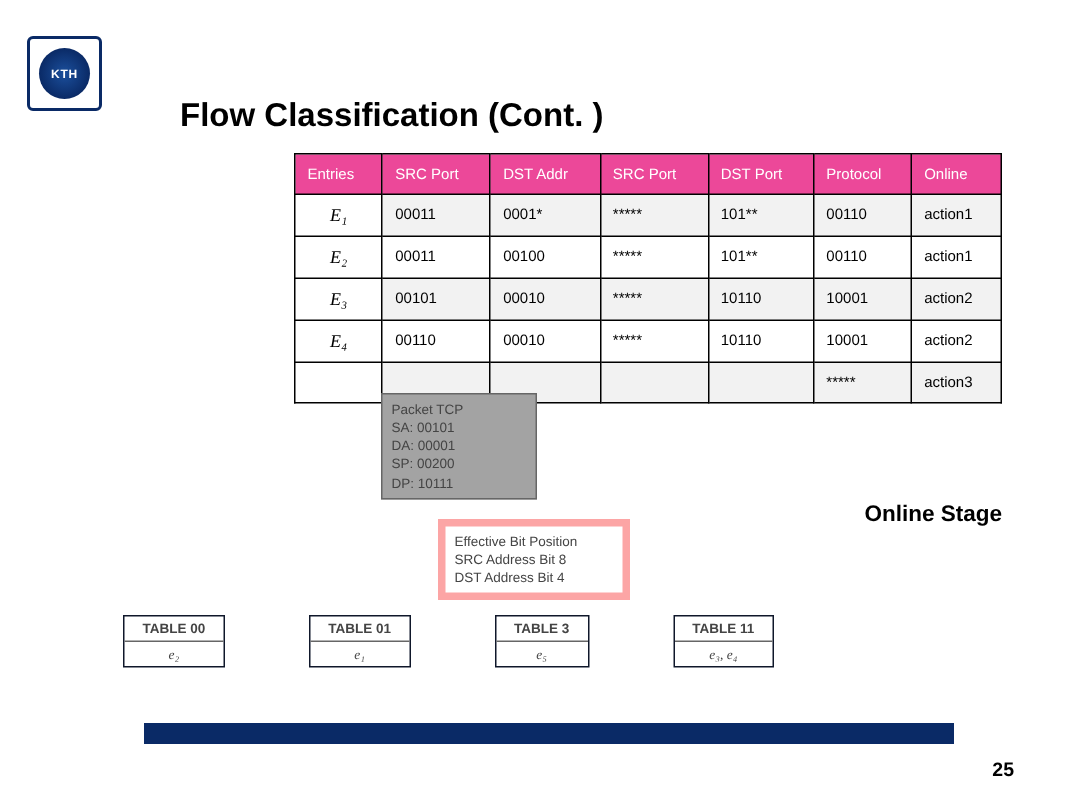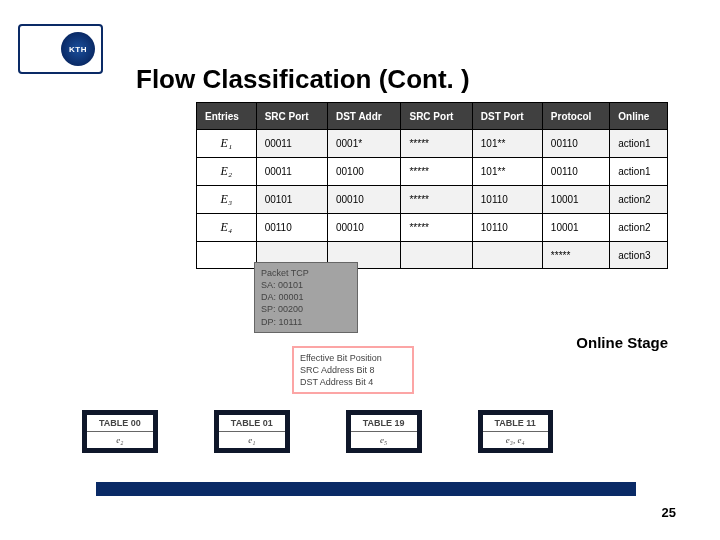--- a/index.html
+++ b/index.html
@@ -17,65 +17,63 @@
     position: absolute;
     top: 24px;
     left: 18px;
     width: 46px;
     height: 46px;
     border: 2px solid #0a2a66;
     border-radius: 4px;
     display: flex;
     align-items: center;
     justify-content: center;
-    padding-left: 35px;
   }
   .logo-inner {
     width: 34px;
     height: 34px;
     border-radius: 50%;
     background: radial-gradient(circle at 50% 50%, #1b4f9c 0%, #0a2a66 70%);
     display: flex;
     align-items: center;
     justify-content: center;
     color: #fff;
     font-size: 8px;
     font-weight: bold;
     letter-spacing: 0.5px;
   }
   .title {
     position: absolute;
     top: 64px;
     left: 120px;
-    font-size: 26px;
-    font-weight: bold;
-    margin-left: 16px;
+    font-size: 22px;
+    font-weight: bold;
   }
   .table-wrap {
     position: absolute;
     top: 102px;
     left: 196px;
     width: 472px;
   }
   table.rules {
     border-collapse: collapse;
     width: 100%;
     font-size: 10px;
   }
   table.rules th, table.rules td {
     border: 1px solid #000;
     padding: 6px 8px;
     text-align: left;
     vertical-align: middle;
     height: 14px;
   }
   table.rules th {
-    background: #404040;
+    background: #ec4899;
     color: #fff;
-    font-weight: bold;
+    font-weight: normal;
   }
   table.rules td:first-child {
     background: #fff;
     text-align: center;
     font-style: italic;
     font-family: "Times New Roman", serif;
     font-size: 12px;
   }
   table.rules tr:nth-child(even) td:not(:first-child) {
     background: #f2f2f2;
@@ -96,21 +94,21 @@
     line-height: 1.35;
     padding: 4px 6px;
     color: #444;
   }
 
   .eff-box {
     position: absolute;
     top: 346px;
     left: 292px;
     width: 106px;
-    border: 2px solid #fca5a5;
+    border: 5px solid #fca5a5;
     background: #fff;
     font-size: 9px;
     line-height: 1.35;
     padding: 4px 6px;
     color: #444;
     text-align: left;
   }
 
   .online-stage {
     position: absolute;
@@ -121,21 +119,21 @@
   }
 
   .tables-row {
     position: absolute;
     top: 410px;
     left: 82px;
     display: flex;
     gap: 56px;
   }
   .mini-table {
-    border: 5px solid #0f172a;
+    border: 1px solid #0f172a;
     font-size: 9px;
     text-align: center;
     color: #444;
   }
   .mini-table .mt-head {
     border-bottom: 1px solid #666;
     padding: 3px 12px;
     font-weight: bold;
   }
   .mini-table .mt-body {
@@ -249,21 +247,21 @@
 <div class="tables-row">
   <div class="mini-table">
     <div class="mt-head">TABLE 00</div>
     <div class="mt-body">e₂</div>
   </div>
   <div class="mini-table">
     <div class="mt-head">TABLE 01</div>
     <div class="mt-body">e₁</div>
   </div>
   <div class="mini-table">
-    <div class="mt-head">TABLE 19</div>
+    <div class="mt-head">TABLE 3</div>
     <div class="mt-body">e₅</div>
   </div>
   <div class="mini-table">
     <div class="mt-head">TABLE 11</div>
     <div class="mt-body">e₃, e₄</div>
   </div>
 </div>
 
 <div class="footer-bar"></div>
 <div class="page-num">25</div>

